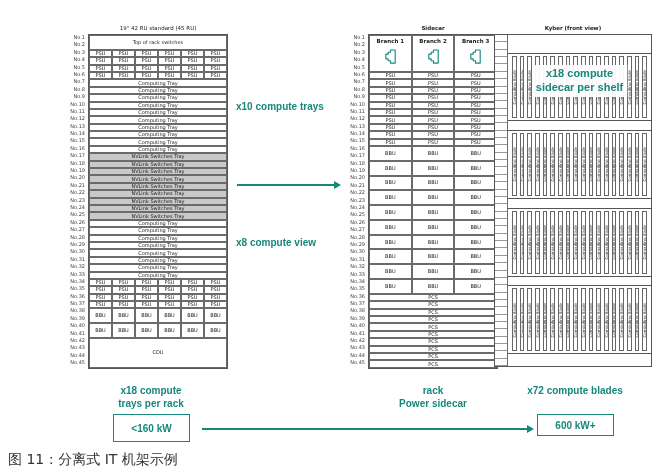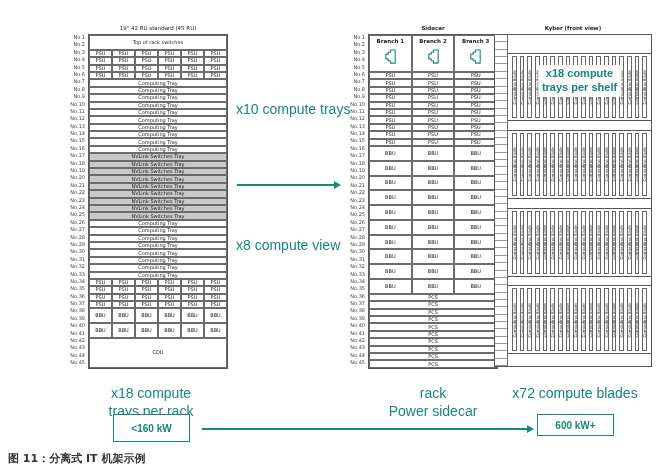--- a/index.html
+++ b/index.html
@@ -31,29 +31,29 @@
   .k-shelf{display:flex;justify-content:space-evenly;align-items:stretch;padding:2px 1px;}
   .blade{width:4.6px;border:0.55px solid #666;background:#fff;display:flex;align-items:center;justify-content:center;overflow:hidden;}
   .blade span{writing-mode:vertical-rl;transform:rotate(180deg);font-size:4px;color:#333;white-space:nowrap;}
   .k-sep{border-top:0.8px solid #555;border-bottom:0.8px solid #555;}
   .k-bottom{border-top:0.8px solid #555;}
   #kyber-overlay{position:absolute;top:30px;left:50%;transform:translateX(-50%);
     background:rgba(255,255,255,0.95);color:var(--teal);text-align:center;padding:2px 4px;white-space:nowrap;
     font-family:"Liberation Sans",sans-serif;font-weight:600;font-size:11px;line-height:1.25;}
 
   
-  .teal-ann{position:absolute;color:var(--teal);font-family:"Liberation Sans",sans-serif;font-weight:400;font-size:14px;line-height:1.3;}
+  .teal-ann{position:absolute;color:var(--teal);font-family:"Liberation Sans",sans-serif;font-weight:700;font-size:10px;line-height:1.3;}
   .center{text-align:center;}
   .kw-box{position:absolute;border:1.5px solid var(--teal);background:#fff;display:flex;align-items:center;justify-content:center;
     color:var(--teal);font-family:"Liberation Sans",sans-serif;font-weight:700;font-size:10px;}
   .arrow-line{position:absolute;height:1.6px;background:var(--teal);}
   .arrow-head{position:absolute;width:0;height:0;border-left:7px solid var(--teal);
     border-top:4px solid transparent;border-bottom:4px solid transparent;}
 
-  .fig-caption{position:absolute;left:8px;top:451px;font-size:11px;font-weight:700;color:#333;}
+  .fig-caption{position:absolute;left:8px;top:451px;font-size:14px;font-weight:400;color:#333;}
 </style>
 </head>
 <body>
 
 <div id="canvas">
 
   <div class="rack-group" id="left-rack-group" style="left:58px;">
     <div class="rack-title" style="margin-left:30px;width:140px;">19" 42 RU standard (45 RU)</div>
     <div class="rack-body">
       <div class="labels-col" id="left-labels" style="width:30px;">
@@ -678,21 +678,21 @@
             <div class="blade">
               <span>Computing Blade</span>
             </div>
             <div class="blade">
               <span>Computing Blade</span>
             </div>
           </div>
           <div class="k-bottom" style="height: 13px;"></div>
           <div id="kyber-overlay">
           <div>x18 compute</div>
-          <div>trays per shelf</div>
+          <div>sidecar per shelf</div>
         </div>
         </div>
     </div>
   </div>
 
   <div class="teal-ann" style="left:236px;top:100px;">x10 compute trays</div>
   <div class="teal-ann" style="left:236px;top:236px;">x8 compute view</div>
   <div class="arrow-line" style="left:237px;top:184px;width:97px;"></div>
   <div class="arrow-head" style="left:334px;top:181px;"></div>
 

